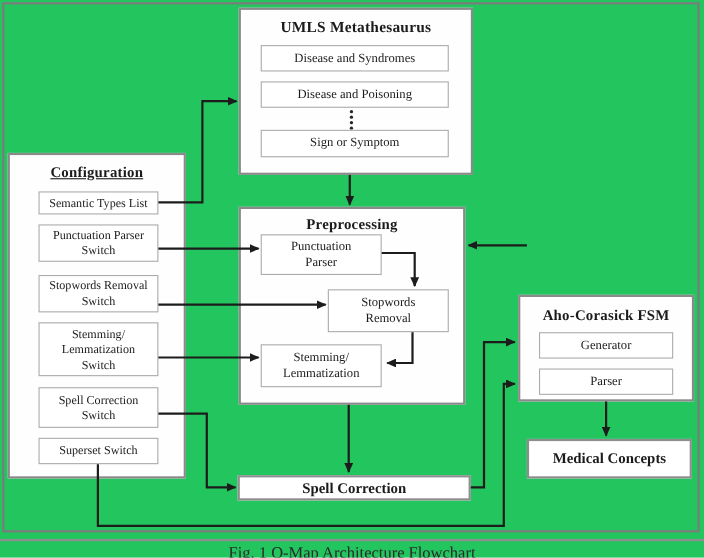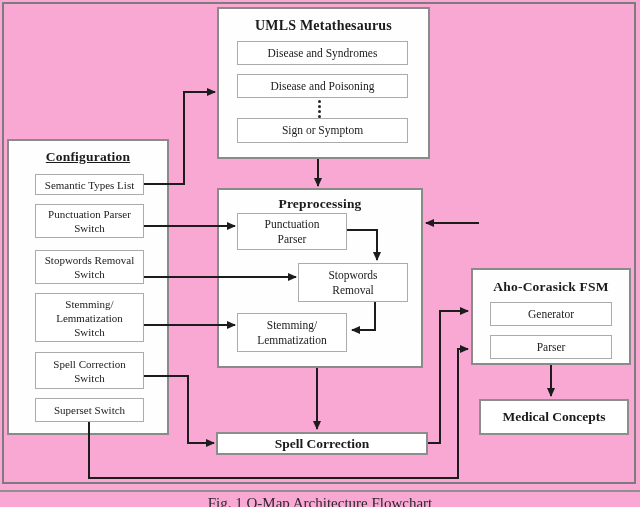--- a/index.html
+++ b/index.html
@@ -1,18 +1,18 @@
 <!DOCTYPE html>
 <html><head>
 <meta charset="utf-8">
 <style>
   html,body { margin:0; padding:0; background:#ffffff; }
   #stage {
     position:relative; width:640px; height:507px; overflow:hidden;
-    background:#f9a8d4; font-family:"Liberation Serif","DejaVu Serif",serif;
+    background:#22c55e; font-family:"Liberation Serif","DejaVu Serif",serif;
     color:#1b1b1b;
   }
   .frame {
     position:absolute; left:2px; top:2px; width:634px; height:482px;
     box-sizing:border-box; border:2px solid #7c7c7c; background:transparent;
   }
   .box { position:absolute; box-sizing:border-box; background:#ffffff; }
   .container { border:2px solid #8a8a8a; background:#fefefe; }
   .container .title {
     position:absolute; left:0; width:100%; text-align:center;

